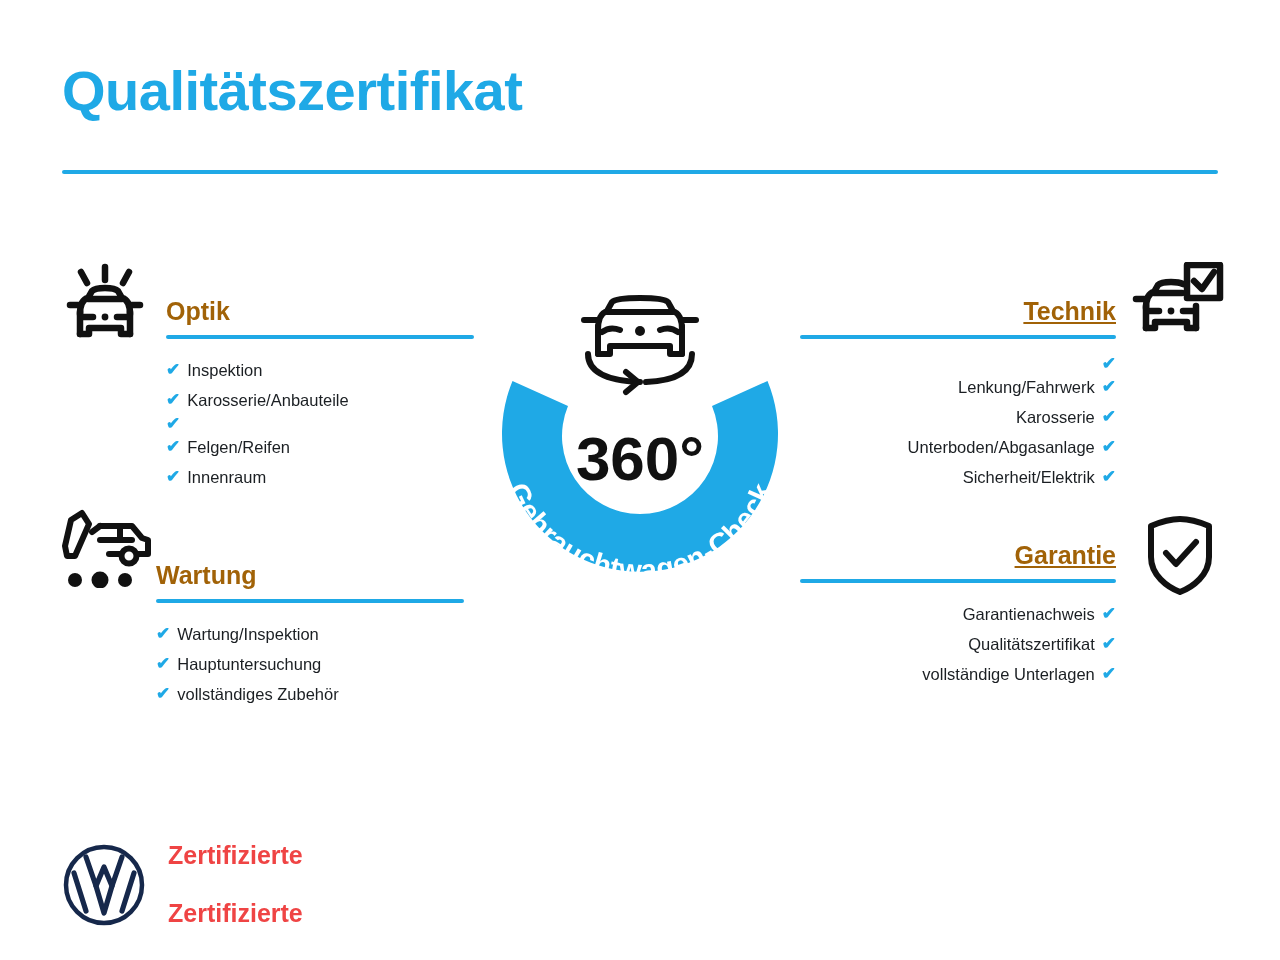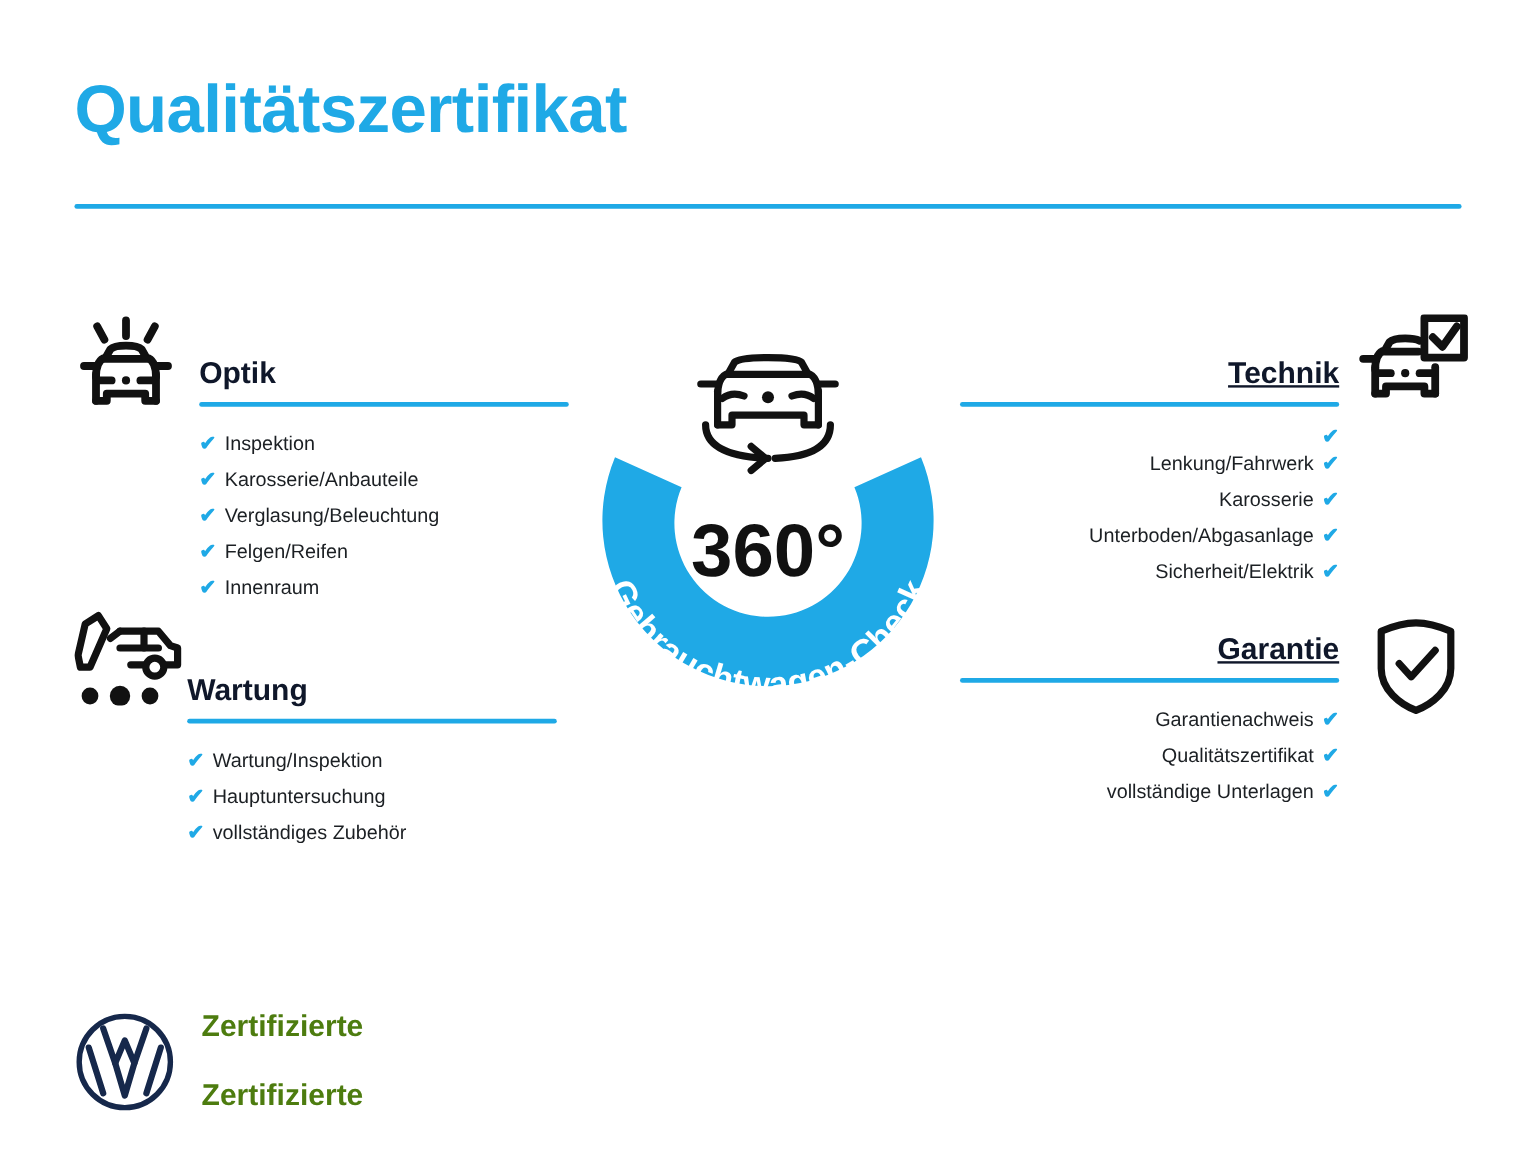--- a/index.html
+++ b/index.html
@@ -23,24 +23,24 @@
   .header-rule{
     position:absolute;left:62px;top:170px;width:1156px;height:4px;
     background:#1fa9e6;border-radius:2px;
   }
 
   
   .section{position:absolute;}
   .sec-optik   {left:166px; top:298px; width:308px;}
   .sec-wartung {left:156px; top:545px; width:308px;margin-top:17px;}
   .sec-technik {left:800px; top:298px; width:316px;}
-  .sec-garantie{left:800px; top:528px; width:316px;}
+  .sec-garantie{left:800px; top:542px; width:316px;}
 
   .sec-head{
-    font-size:25px;font-weight:bold;color:#0f172a;
+    font-size:25px;font-weight:bold;color:#a16207;
     line-height:1.1;margin:0 0 9px 0;
   }
   .sec-rule{height:4px;background:#1fa9e6;border-radius:2px;width:100%;}
 
   .sec-list{list-style:none;margin:16px 0 0 0;padding:0;}
   .sec-list li{
     font-size:16.5px;line-height:30px;color:#1b1f23;
     white-space:nowrap;display:flex;align-items:center;
   }
   .chk{color:#1fa9e6;font-size:17px;font-weight:bold;line-height:1;}
@@ -57,21 +57,21 @@
   .ic-garantie{left:1142px;top:513px;}
 
   
   .badge{position:absolute;left:450px;top:248px;width:380px;height:380px;}
   .badge svg{display:block;}
 
   
   .vw-lockup{position:absolute;left:62px;top:812px;display:flex;align-items:center;}
   .vw-mark{width:84px;height:84px;flex:0 0 auto;}
   .vw-text{
-    margin-left:22px;color:#4d7c0f;font-weight:bold;
+    margin-left:22px;color:#ef4444;font-weight:bold;
     font-size:25px;line-height:29px;white-space:pre-line;
   }
 </style>
 </head>
 <body>
 
 <div id="sheet">
 
   <div class="page-title">Qualitätszertifikat</div>
   <div class="header-rule"></div>
@@ -185,21 +185,20 @@
       <li>
           <span class="chk">✔</span>
           <span>Inspektion</span>
         </li>
       <li>
           <span class="chk">✔</span>
           <span>Karosserie/Anbauteile</span>
         </li>
       <li>
           <span class="chk">✔</span>
-          <span>Verglasung/Beleuchtung</span>
         </li>
       <li>
           <span class="chk">✔</span>
           <span>Felgen/Reifen</span>
         </li>
       <li>
           <span class="chk">✔</span>
           <span>Innenraum</span>
         </li>
     </ul>

